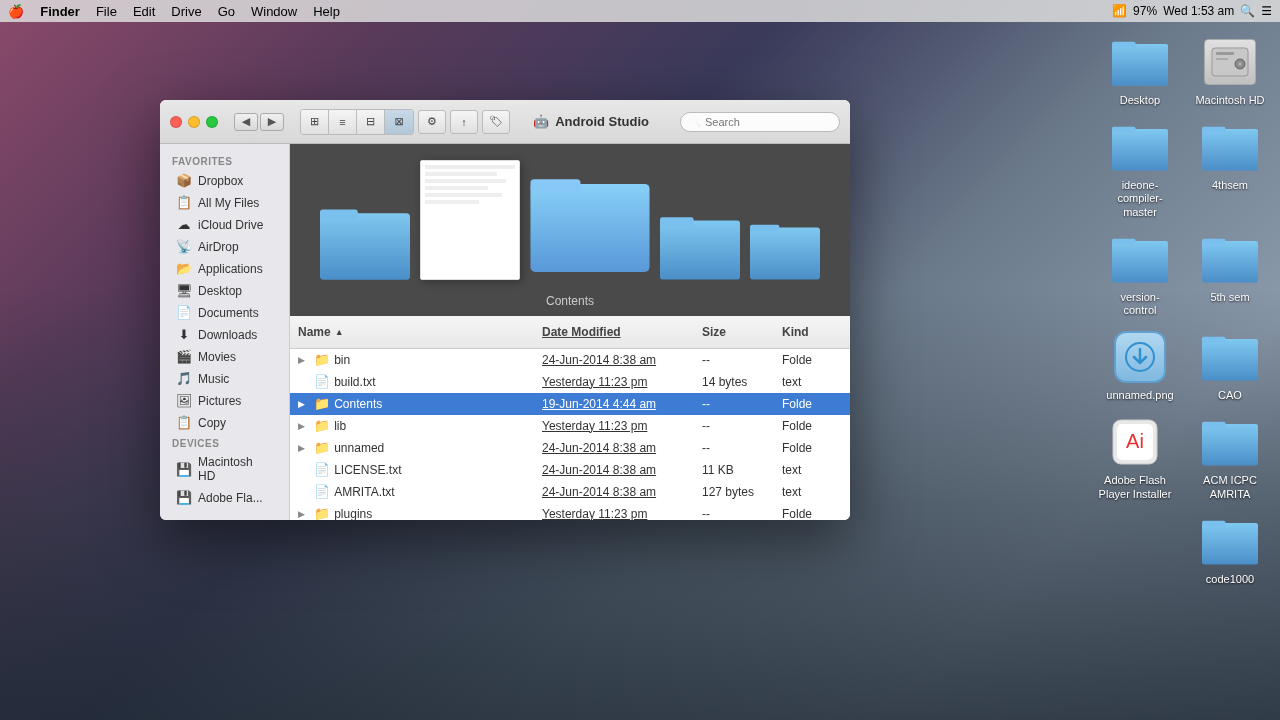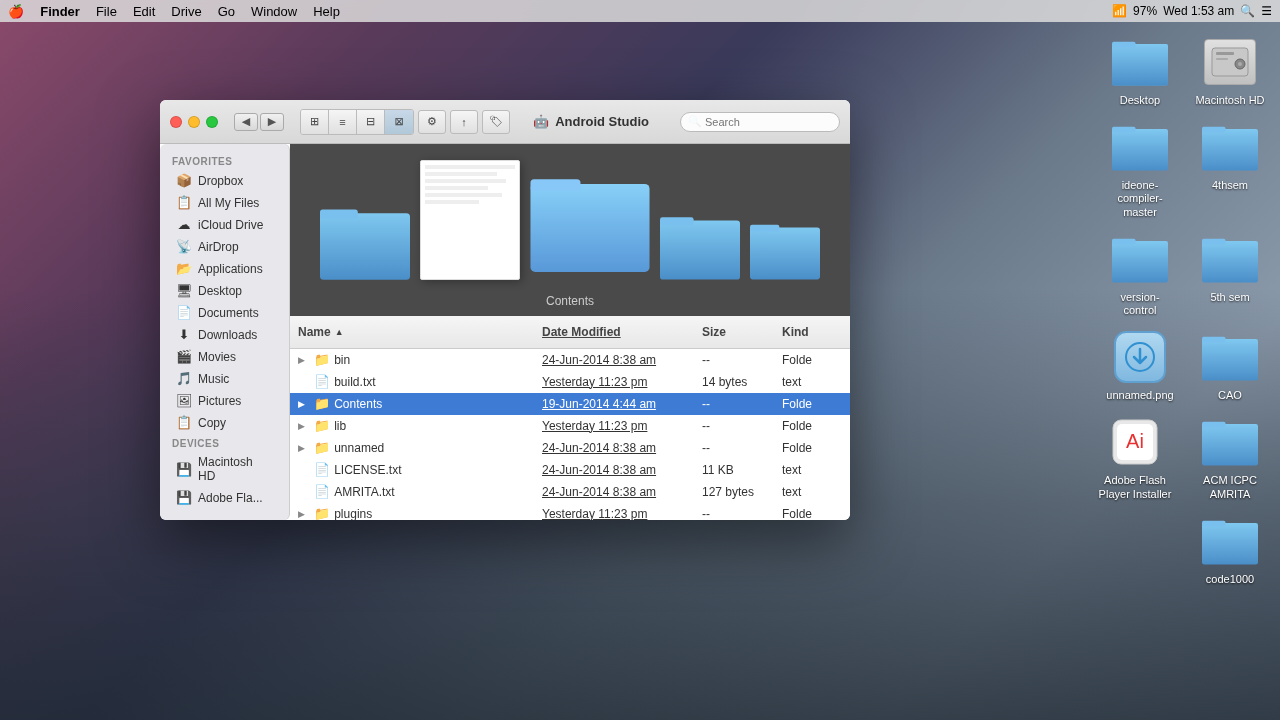--- a/index.html
+++ b/index.html
@@ -245,21 +245,20 @@
     }
 
     
     .sidebar {
       width: 130px;
       background: rgba(230,230,235,0.95);
       border-right: 1px solid #ccc;
       padding: 8px 0;
       overflow-y: auto;
       flex-shrink: 0;
-      border-radius: 6px;
     }
     .sidebar-section-label {
       font-size: 10px;
       font-weight: 700;
       color: #888;
       padding: 4px 12px 2px;
       text-transform: uppercase;
       letter-spacing: 0.5px;
     }
     .sidebar-item {

